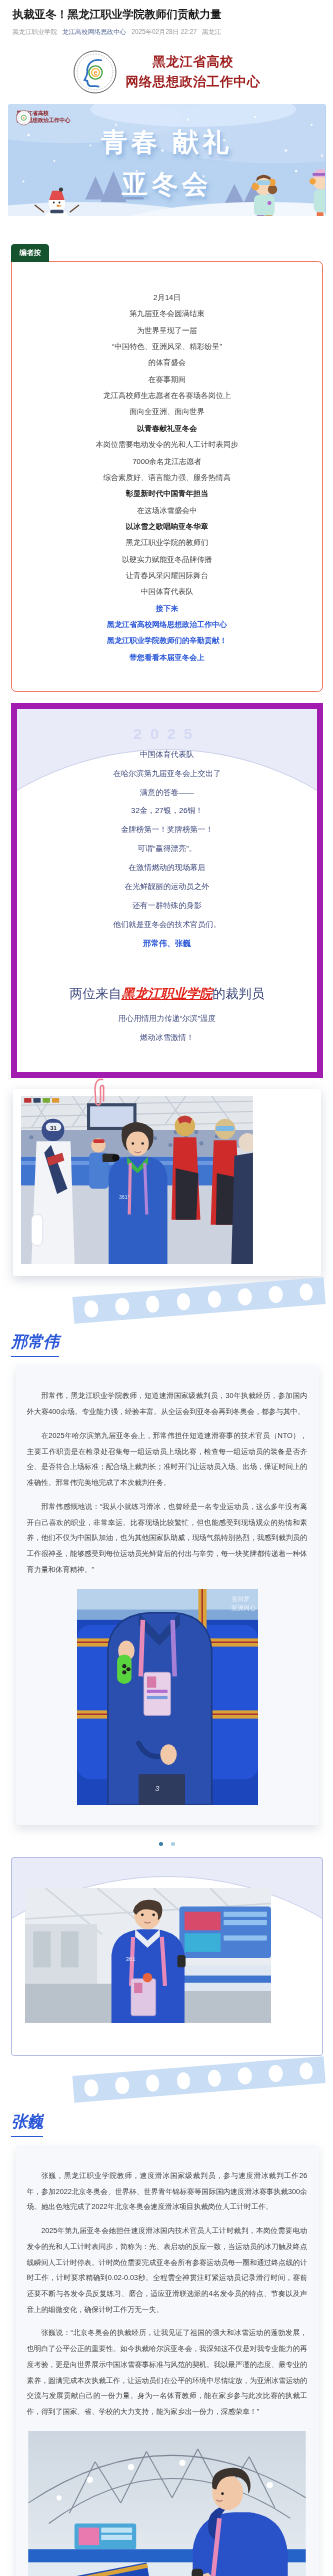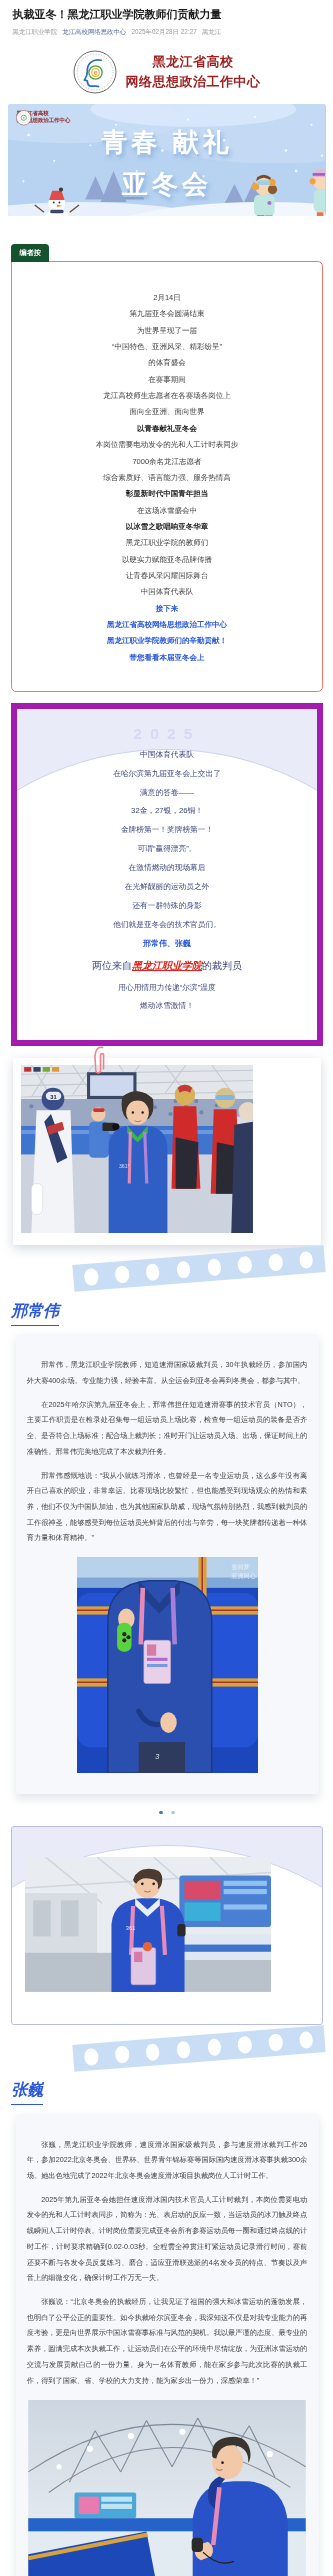--- a/index.html
+++ b/index.html
@@ -30,21 +30,21 @@
   .ln.bold{font-weight:700;color:#1f1f1f;}
   .ln.blue{font-weight:700;color:#2b58d8;}
   
   .intro-box{margin:11.3px 11.3px 0;border:6px solid #a21caf;background:#e9ecf8;position:relative;overflow:hidden;
     padding:15.5px 0 24px;text-align:center;}
   .intro-box .arch{position:absolute;left:50%;top:40px;transform:translateX(-50%);width:592px;height:592px;
     background:#fff;border:0.5px solid #cdd2ec;border-radius:50%;}
   .watermark{position:relative;color:#d5d9f4;font-weight:700;font-size:15.5px;letter-spacing:8.2px;margin-bottom:3.1px;}
   .intro-box .ln{position:relative;font-size:7.7px;line-height:2.45;color:#3c477c;}
   .intro-box .names{position:relative;font-size:8px;line-height:2.45;color:#2b58d8;font-weight:700;}
-  .school-line{position:relative;font-size:10px;line-height:2.45;color:#3c477c;}
+  .school-line{position:relative;font-size:13px;line-height:2.45;color:#3c477c;margin-top:24px;}
   .school-name{color:#e0241b;font-weight:700;font-style:italic;text-decoration:underline;}
   
   .photo-card{margin:11.3px 13.4px 0;background:#fff;border-radius:2.1px;box-shadow:0 3.1px 10.3px rgba(120,130,160,.30);
     padding:7.2px 49px 10.3px 7.2px;position:relative;}
   .clip{position:absolute;top:-13.4px;left:75px;}
   .filmstrip{margin:10.3px 9.3px 0 73px;height:27px;background:#c9def5;transform:rotate(-4.5deg);
     display:flex;align-items:center;justify-content:space-between;padding:0 11.3px;}
   .filmstrip .hole{width:13.4px;height:16.5px;background:#fff;border-radius:50%;}
   .person-heading{margin:18.5px 0 0 11.3px;display:inline-block;font-size:16px;font-weight:900;font-style:italic;
     color:#2b58d8;border-bottom:1.5px solid #2b58d8;padding-bottom:3px;}

